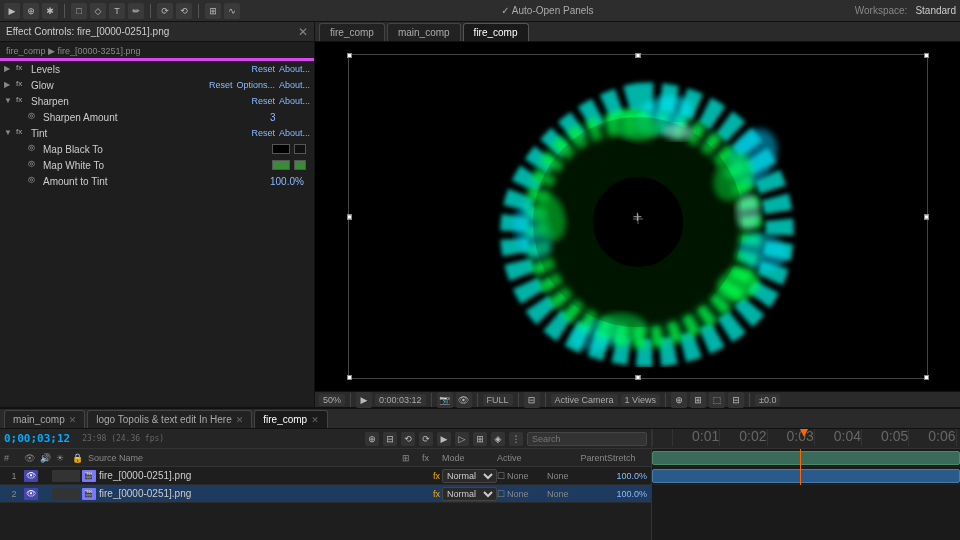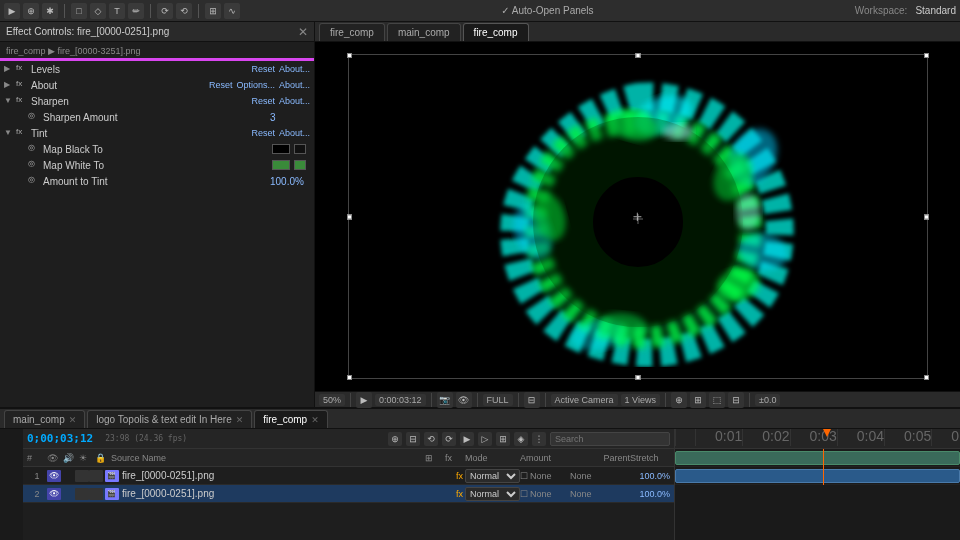--- a/index.html
+++ b/index.html
@@ -327,21 +327,20 @@
       flex: 1;
       display: flex;
     }
     .timeline-left {
       width: 652px;
       background: #1e1e1e;
       border-right: 1px solid #333;
       display: flex;
       flex-direction: column;
       flex-shrink: 0;
-      margin-left: 23px;
     }
     .timeline-right {
       flex: 1;
       background: #1a1a1a;
       overflow: hidden;
       position: relative;
     }
     .tl-header-left {
       height: 20px;
       background: #252525;
@@ -625,21 +624,21 @@
         <span class="effect-toggle">▶</span>
         <span class="effect-icon">fx</span>
         <span class="effect-name">Levels</span>
         <span class="effect-reset">Reset</span>
         <span class="effect-about">About...</span>
       </div>
 
       <div class="effect-row">
         <span class="effect-toggle">▶</span>
         <span class="effect-icon">fx</span>
-        <span class="effect-name">About</span>
+        <span class="effect-name">Glow</span>
         <span class="effect-reset">Reset</span>
         <span class="effect-options">Options...</span>
         <span class="effect-about">About...</span>
       </div>
 
       <div class="effect-row">
         <span class="effect-toggle">▼</span>
         <span class="effect-icon">fx</span>
         <span class="effect-name">Sharpen</span>
         <span class="effect-reset">Reset</span>
@@ -819,21 +818,21 @@
       <div class="tl-layers-header">
         <span class="tl-col-num">#</span>
         <span class="tl-col-eye">👁</span>
         <span class="tl-col-audio">🔊</span>
         <span class="tl-col-solo">☀</span>
         <span class="tl-col-lock">🔒</span>
         <span class="tl-col-name">Source Name</span>
         <span style="font-size:9px;color:#888;width:20px">⊞</span>
         <span style="font-size:9px;color:#888;width:20px">fx</span>
         <span class="tl-col-mode">Mode</span>
-        <span class="tl-col-trk">Amount</span>
+        <span class="tl-col-trk">Active</span>
         <span class="tl-col-parent">Parent</span>
         <span class="tl-col-stretch">Stretch</span>
       </div>
 
       <div class="tl-layer-row">
         <span class="layer-num">1</span>
         <span class="layer-vis" style="background:#4444aa;color:#fff;width:14px;height:12px;">👁</span>
         <span class="layer-audio" style="width:14px;display:block;"></span>
         <span class="layer-solo" style="width:14px;height:12px;background:#333;border-radius:1px;"></span>
         <span class="layer-lock" style="width:14px;height:12px;background:#333;border-radius:1px;margin-right:2px;"></span>

